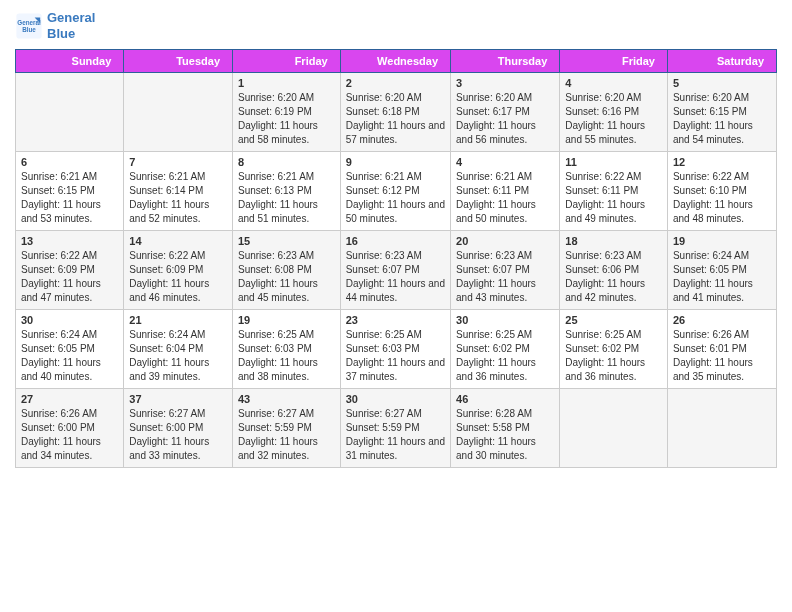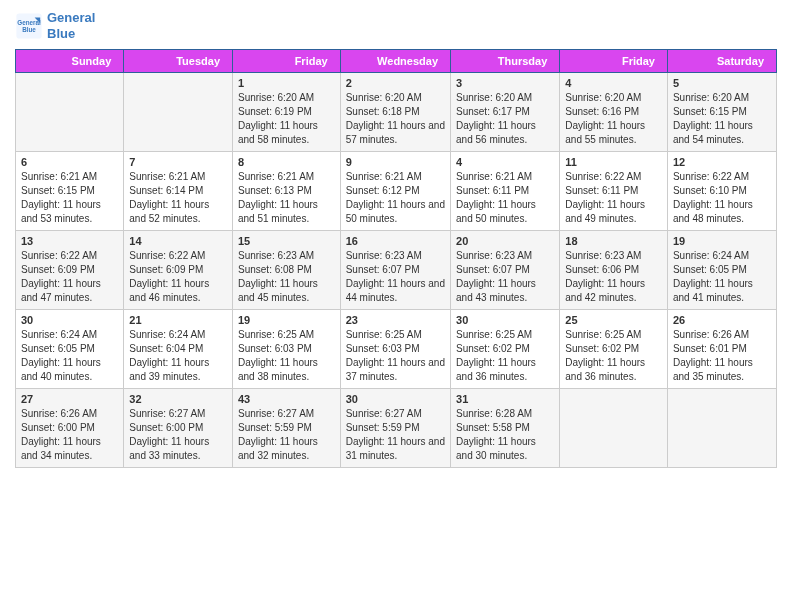--- a/index.html
+++ b/index.html
@@ -243,33 +243,33 @@
             <span class="day-number">26</span>
             <div class="cell-content">Sunrise: 6:26 AM<br>Sunset: 6:01 PM<br>Daylight: 11 hours and 35 minutes.</div>
           </td>
         </tr>
         <tr>
           <td>
             <span class="day-number">27</span>
             <div class="cell-content">Sunrise: 6:26 AM<br>Sunset: 6:00 PM<br>Daylight: 11 hours and 34 minutes.</div>
           </td>
           <td>
-            <span class="day-number">32</span>
+            <span class="day-number">37</span>
             <div class="cell-content">Sunrise: 6:27 AM<br>Sunset: 6:00 PM<br>Daylight: 11 hours and 33 minutes.</div>
           </td>
           <td>
             <span class="day-number">43</span>
             <div class="cell-content">Sunrise: 6:27 AM<br>Sunset: 5:59 PM<br>Daylight: 11 hours and 32 minutes.</div>
           </td>
           <td>
             <span class="day-number">30</span>
             <div class="cell-content">Sunrise: 6:27 AM<br>Sunset: 5:59 PM<br>Daylight: 11 hours and 31 minutes.</div>
           </td>
           <td>
-            <span class="day-number">31</span>
+            <span class="day-number">46</span>
             <div class="cell-content">Sunrise: 6:28 AM<br>Sunset: 5:58 PM<br>Daylight: 11 hours and 30 minutes.</div>
           </td>
           <td></td>
           <td></td>
         </tr>
       </tbody>
   </table>
 </div>
 
 </body></html>

